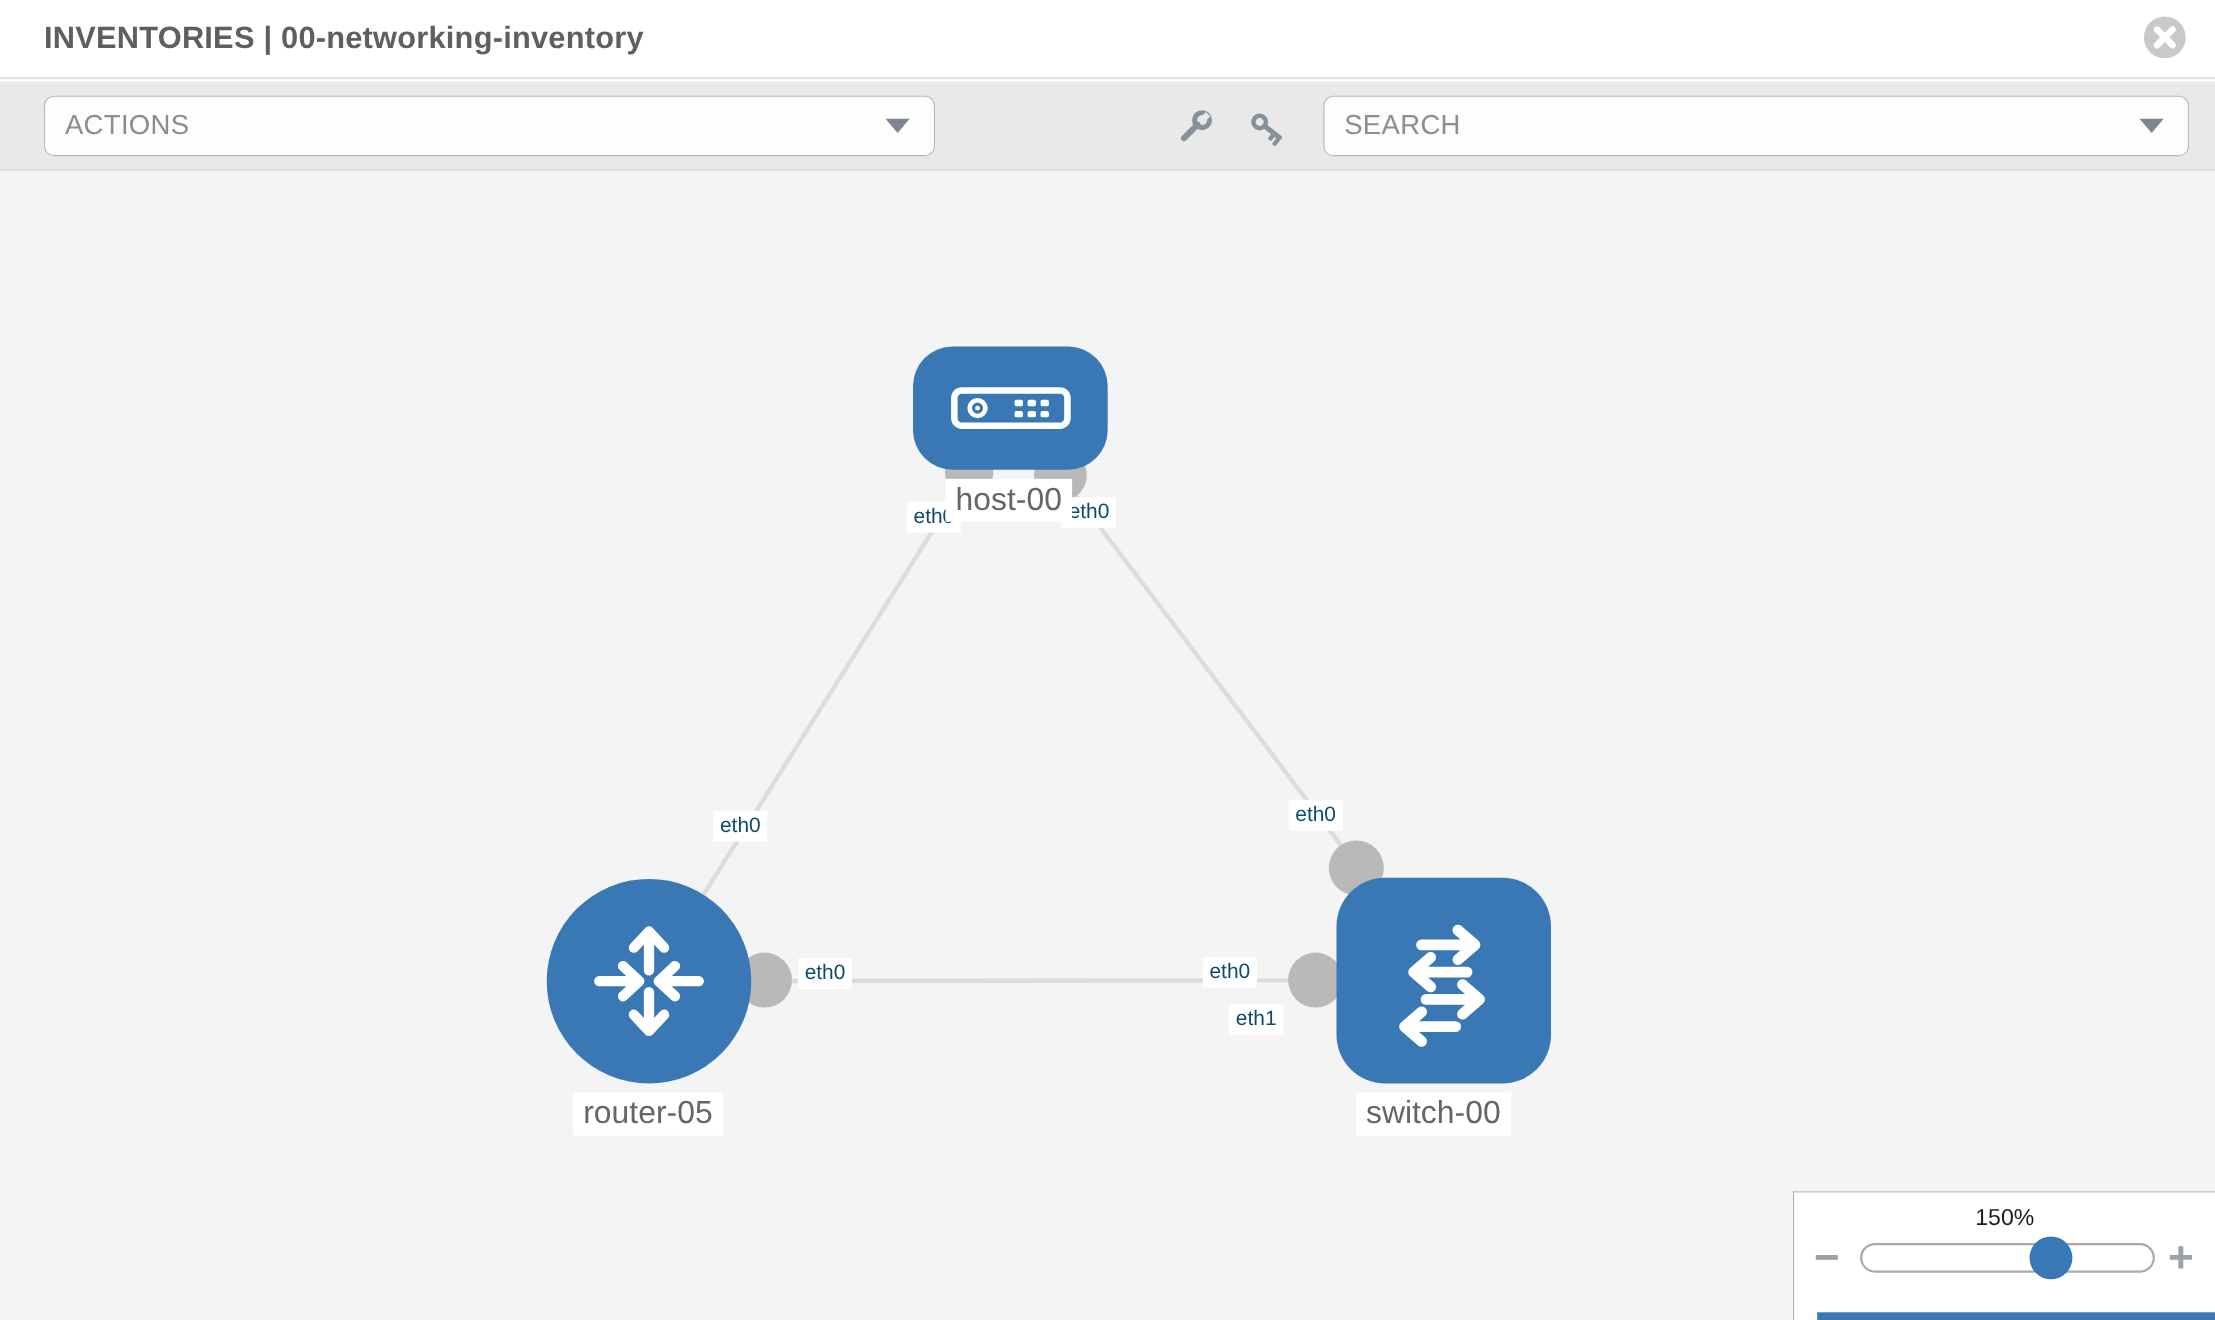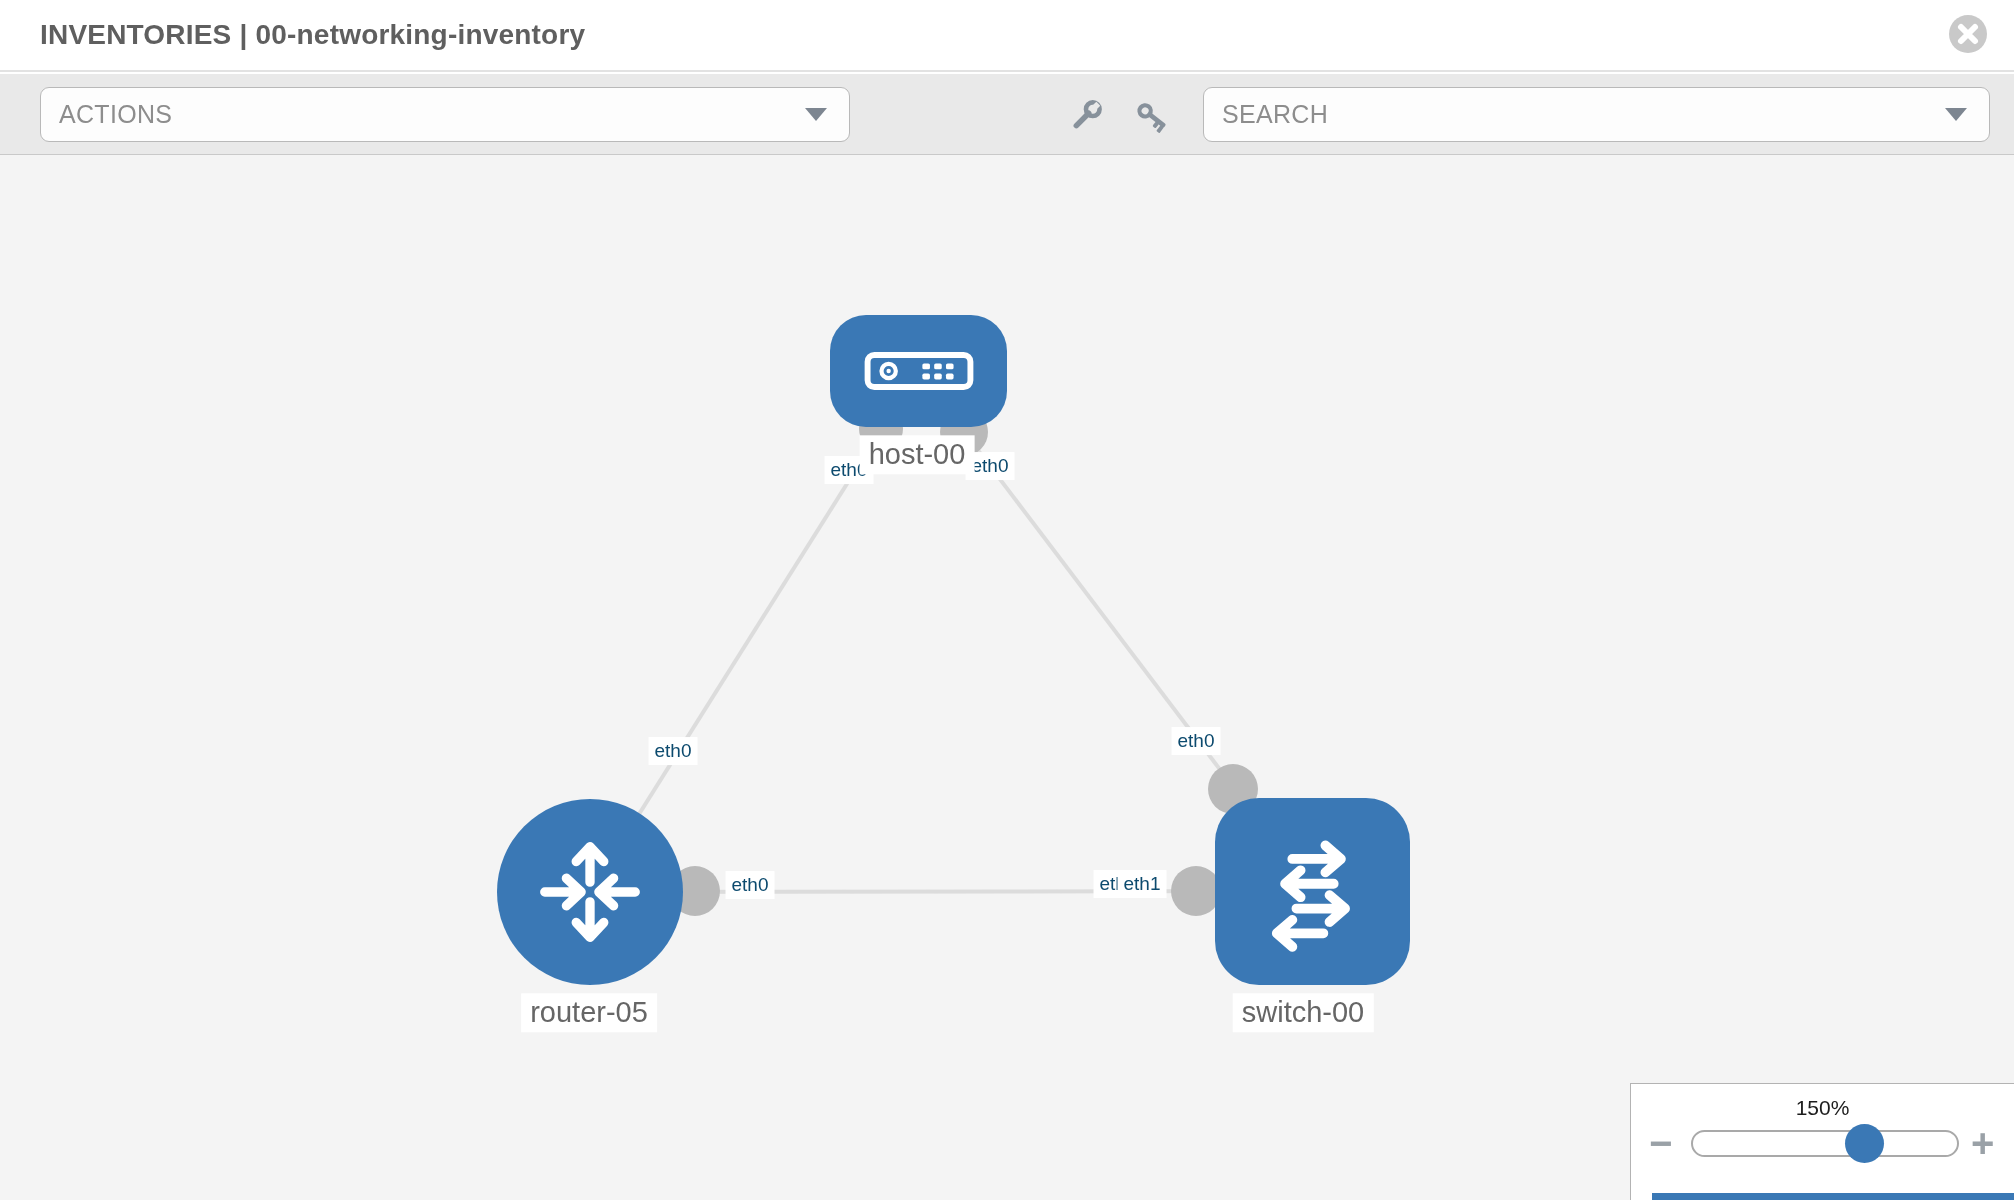--- a/index.html
+++ b/index.html
@@ -32,21 +32,21 @@
   .edges-svg { position:absolute; left:0; top:0; z-index:0; }
   .node { position:absolute; z-index:2; background:#3a78b5; display:flex; align-items:center;
           justify-content:center; cursor:pointer; }
   .node-host   { left:830px; top:160px; width:177px; height:112px; border-radius:36px; }
   .node-router { left:497px; top:644px; width:186px; height:186px; border-radius:50%; }
   .node-switch { left:1215px; top:643px; width:195px; height:187px; border-radius:44px; }
 
   .chip { position:absolute; transform:translate(-50%,-50%); background:#fff; color:#0c4a6e;
           font-size:19px; line-height:1.15; padding:3px 6px; white-space:nowrap; }
   .chip-name { font-size:29px; color:#666; padding:3px 9px; }
-  .z3 { z-index:3; } .z4 { z-index:4; } .z5 { z-index:5; }
+  .z3 { z-index:3; } .z4 { z-index:4;margin-top:43px; } .z5 { z-index:5; }
 
   
   .zoom-panel { position:absolute; left:1630px; top:928px; width:384px; height:117px; background:#fff;
                 border-top:1px solid #b3b3b3; border-left:1px solid #b3b3b3; z-index:6; }
   .zoom-level { position:absolute; left:0; top:12px; width:100%; text-align:center; font-size:21px; color:#1d1d1d; }
   .zoom-minus, .zoom-plus { position:absolute; top:42px; font-size:40px; font-weight:bold; color:#9aa1a7;
                 line-height:34px; cursor:pointer; user-select:none; }
   .zoom-minus { left:18px; } .zoom-plus { left:340px; }
   .zoom-track { position:absolute; left:60px; top:46px; width:268px; height:27px; background:#fff;
                 border:2px solid #a9a9a9; border-radius:14px; cursor:pointer; }

